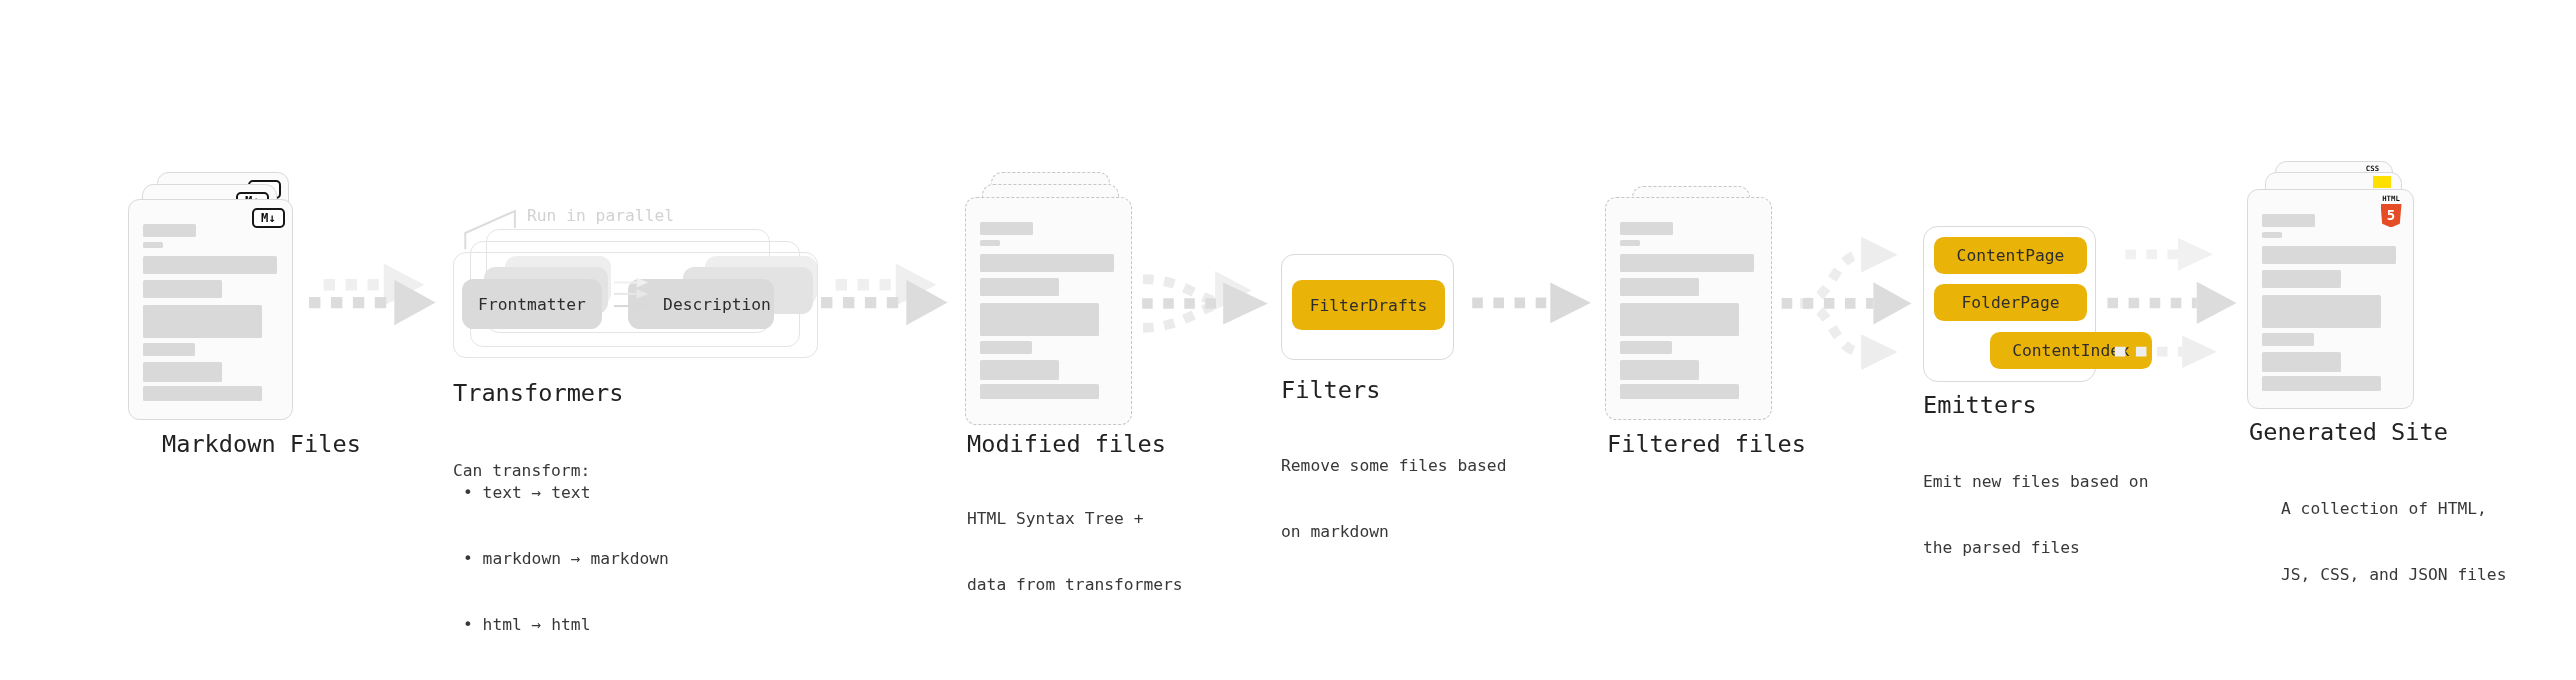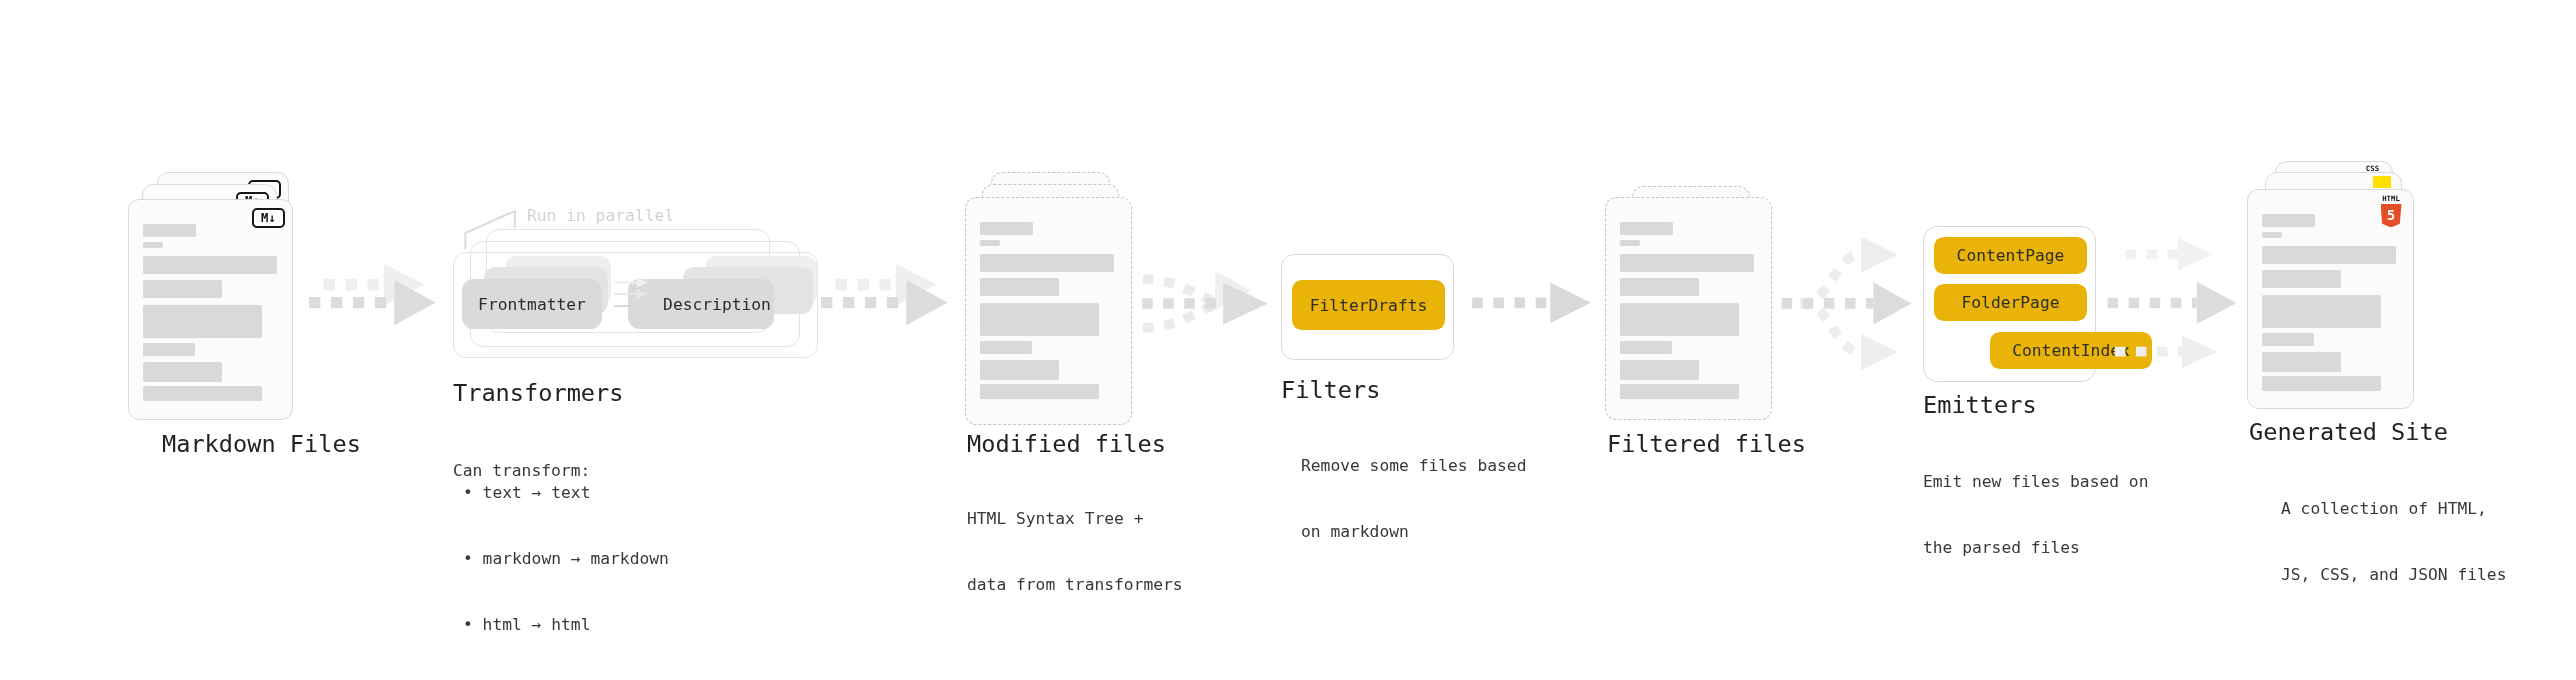--- a/index.html
+++ b/index.html
@@ -165,21 +165,21 @@
     <polygon points="95,5 140,29 95,53" fill="#efefef"></polygon>
     <line x1="5" y1="45" x2="105" y2="45" stroke="#dcdcdc" stroke-width="13" stroke-dasharray="13 13"></line>
     <polygon points="105,19 160,45 105,71" fill="#dcdcdc"></polygon>
   </svg>
 
   <div class="panel" style="left:1281px;top:254px;width:173px;height:106px;"></div>
   <div class="p-btn" style="left:1292px;top:280px;width:153px;height:50px;">
     <span>FilterDrafts</span>
   </div>
   <div class="stage-label" style="left:1281px;top:376px;text-align:center;">Filters</div>
-  <div class="stage-desc" style="left:1281px;top:411px;margin-left:20px;">
+  <div class="stage-desc" style="left:1281px;top:411px;">
     <div>Remove some files based</div>
     <div>on markdown</div>
   </div>
 
   <svg style="left:1469px;top:276px;" width="126" height="57" viewBox="0 0 155 70">
     <line x1="4" y1="33" x2="100" y2="33" stroke="#d9d9d9" stroke-width="13" stroke-dasharray="13 13"></line>
     <polygon points="100,8 150,33 100,58" fill="#d9d9d9"></polygon>
   </svg>
 
   <div class="doc dashed" style="left:1632px;top:186px;width:118px;height:211px;"></div>

